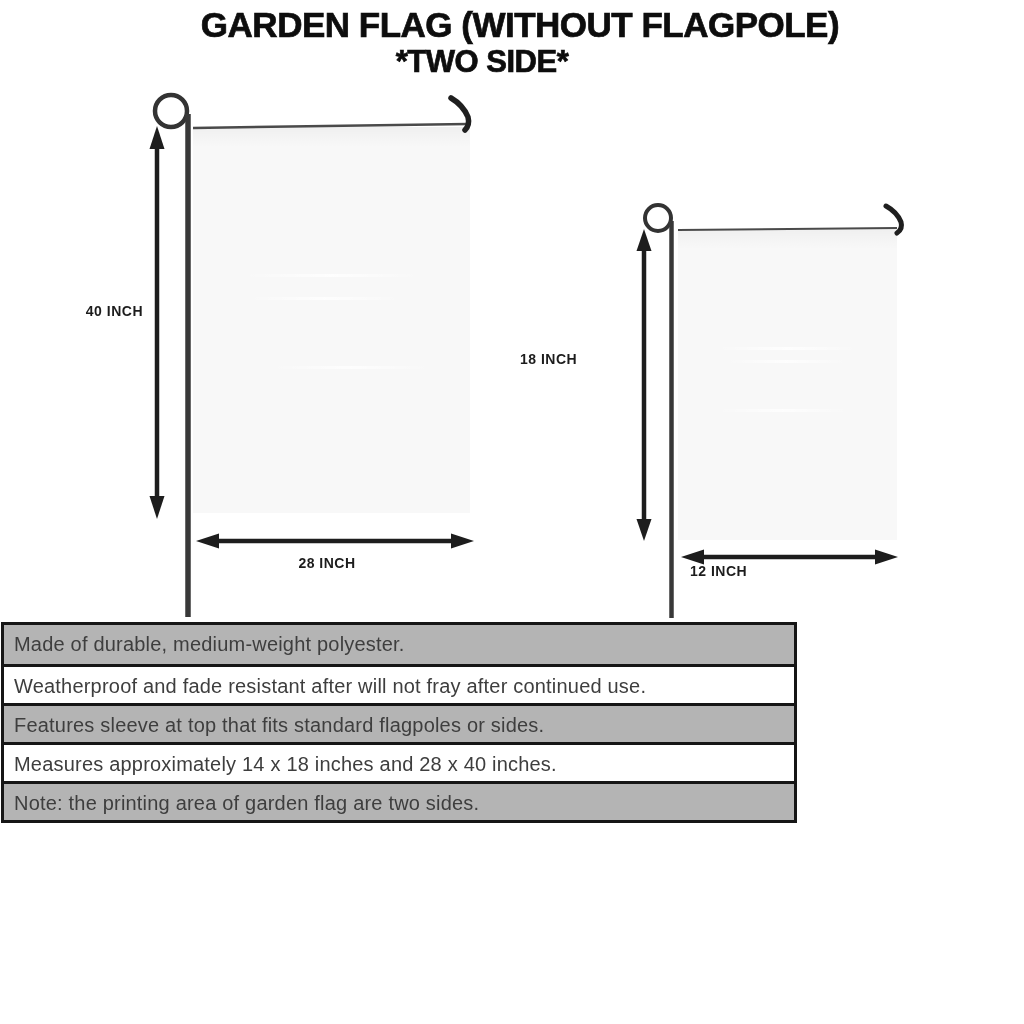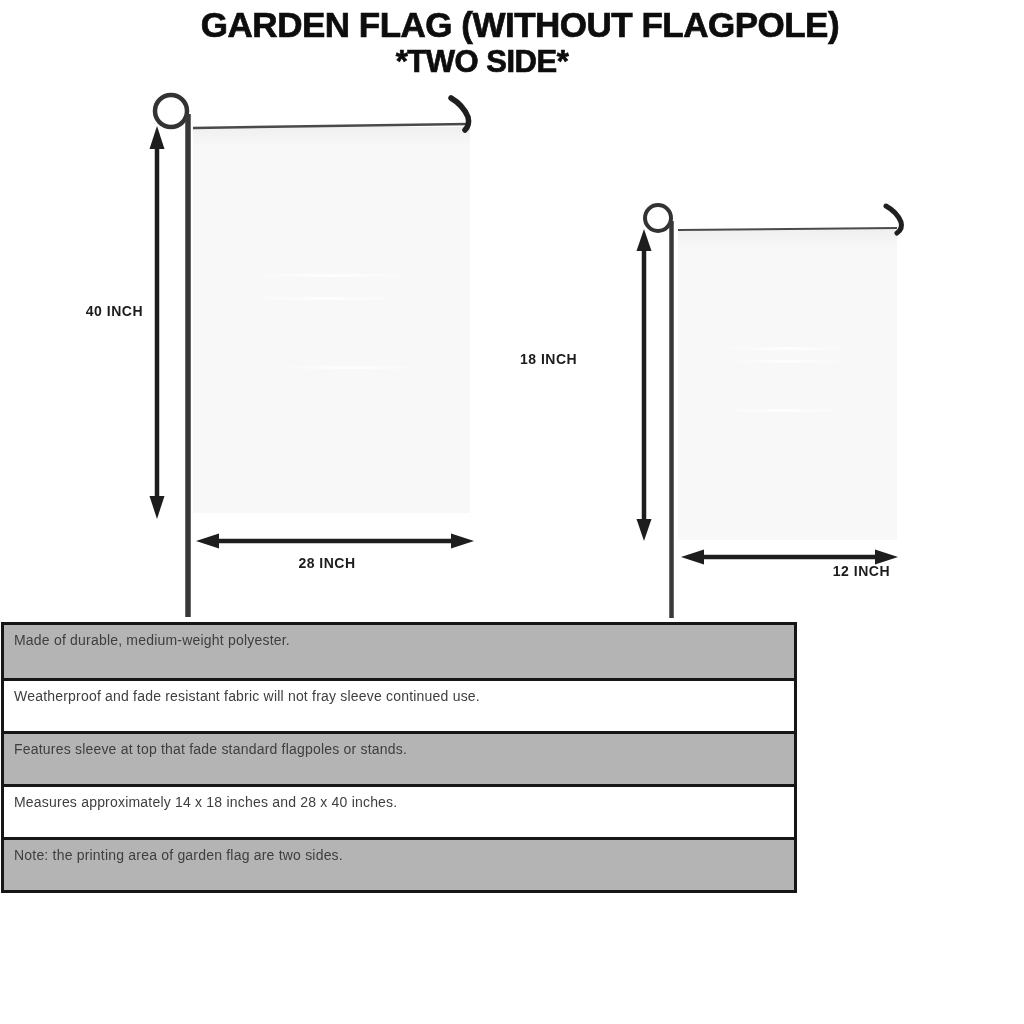--- a/index.html
+++ b/index.html
@@ -24,26 +24,26 @@
       background:linear-gradient(90deg,rgba(255,255,255,0),rgba(255,255,255,0.85),rgba(255,255,255,0));}
   .streak{position:absolute;height:3px;
       background:linear-gradient(90deg,rgba(255,255,255,0),rgba(255,255,255,0.8),rgba(255,255,255,0));}
   
   .overlay{position:absolute;left:0;top:0;width:1024px;height:1024px;pointer-events:none;}
   
   .dim{position:absolute;font-weight:bold;font-size:14px;color:#1c1c1c;letter-spacing:0.5px;}
   .dim-40{left:35px;top:303px;width:108px;text-align:right;}
   .dim-18{left:520px;top:351px;width:108px;}
   .dim-28{left:227px;top:546px;width:200px;text-align:center;margin-top:9px;}
-  .dim-12{left:690px;top:563px;width:200px;text-align:right;}
+  .dim-12{left:690px;top:563px;width:200px;text-align:left;}
   
   .features{position:absolute;left:1px;top:622px;width:790px;
             border:3px solid #161616;background:#ffffff;}
-  .frow{box-sizing:border-box;height:53px;padding:7px 20px 0 10px;
-        font-size:14px;line-height:1.25;color:#3e3e3e;letter-spacing:0.2px;
+  .frow{box-sizing:border-box;height:39px;padding:7px 20px 0 10px;
+        font-size:20px;line-height:1.25;color:#3e3e3e;letter-spacing:0.2px;
         background:#ffffff;}
   .frow + .frow{border-top:3px solid #161616;}
   .frow.shaded{background:#b4b4b4;}
 </style>
 </head>
 <body>
 
 <div class="canvas">
 
   <div class="title">
@@ -102,19 +102,19 @@
     </g>
   </svg>
 
   <div class="dim dim-40">40 INCH</div>
   <div class="dim dim-28">28 INCH</div>
   <div class="dim dim-18">18 INCH</div>
   <div class="dim dim-12">12 INCH</div>
 
   <div class="features">
     <div class="frow shaded">Made of durable, medium-weight polyester.</div>
-    <div class="frow">Weatherproof and fade resistant fabric will not fray sleeve continued use.</div>
-    <div class="frow shaded">Features sleeve at top that fade standard flagpoles or stands.</div>
+    <div class="frow">Weatherproof and fade resistant after will not fray after continued use.</div>
+    <div class="frow shaded">Features sleeve at top that fits standard flagpoles or sides.</div>
     <div class="frow">Measures approximately 14 x 18 inches and 28 x 40 inches.</div>
     <div class="frow shaded">Note: the printing area of garden flag are two sides.</div>
   </div>
 
 </div>
 
 </body></html>

